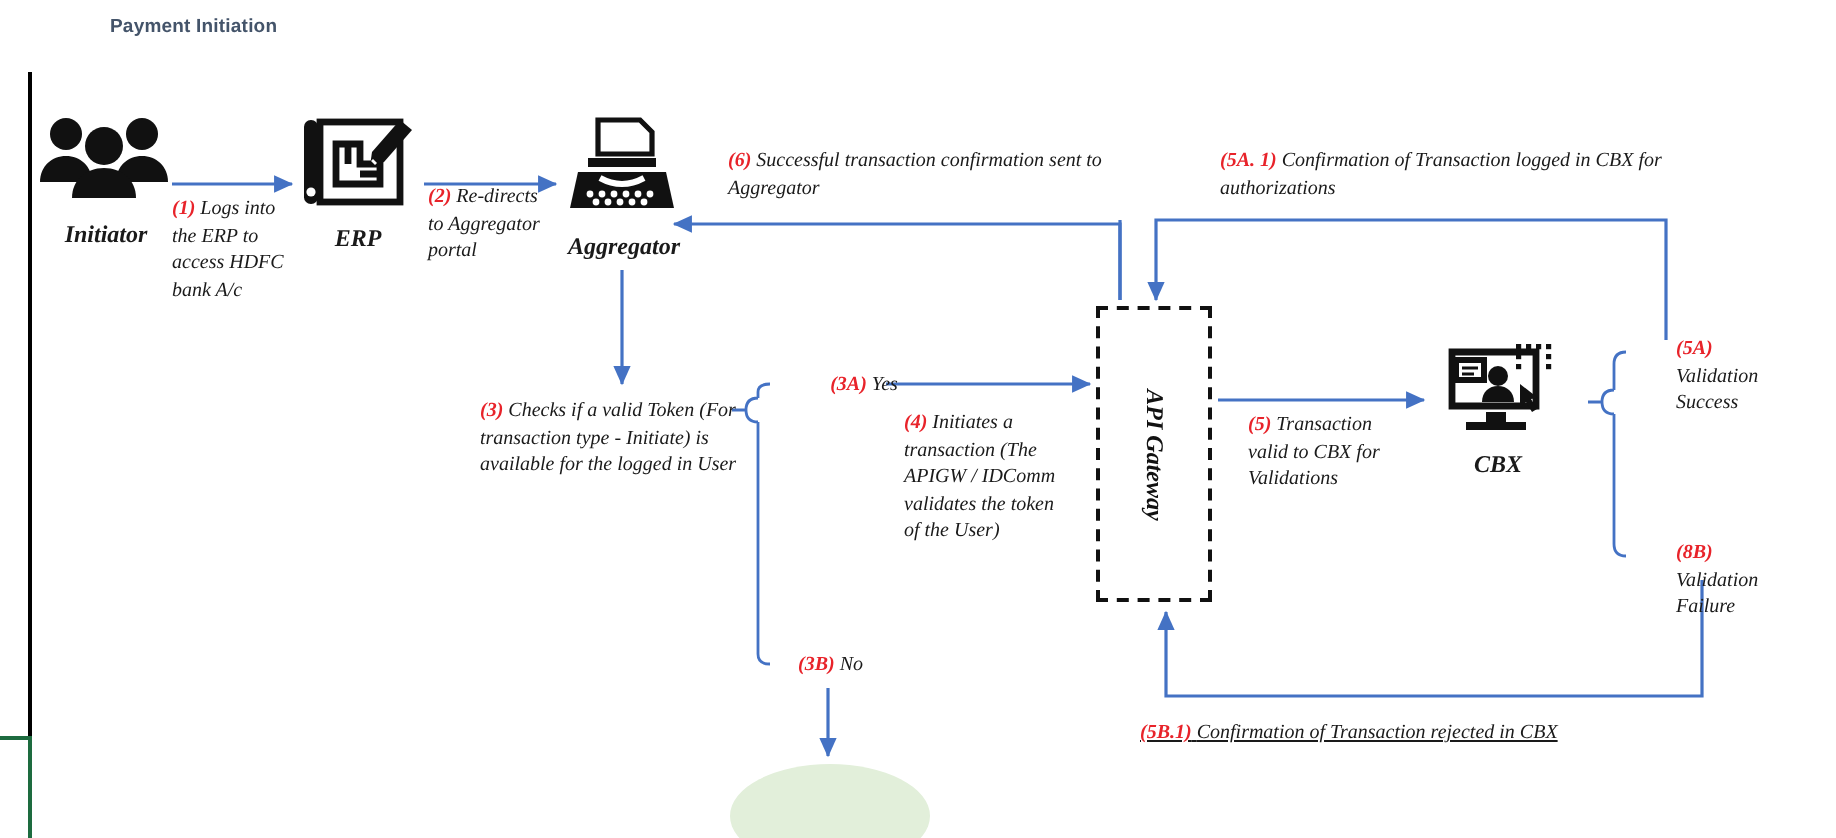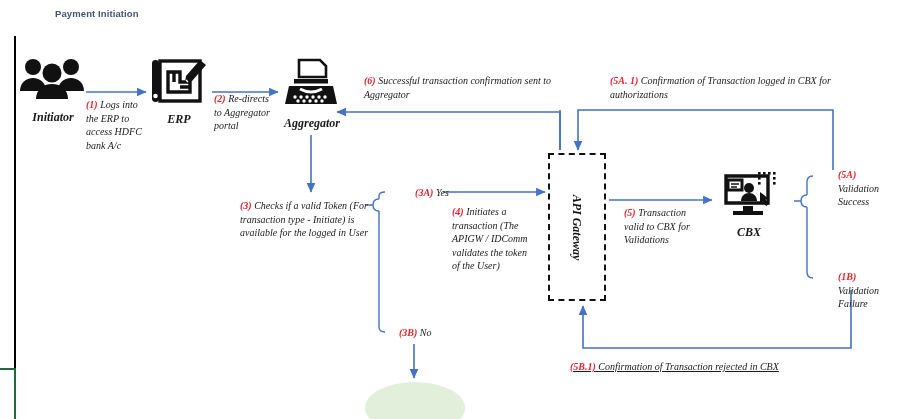--- a/index.html
+++ b/index.html
@@ -284,21 +284,21 @@
   <span class="tag">(5)</span>
   <span>Transaction valid to CBX for Validations</span>
 </div>
 
 <div class="abs callout" style="left:838px; top:168px; width:70px;">
   <span class="tag">(5A)</span><br>
   <span>Validation Success</span>
 </div>
 
 <div class="abs callout" style="left:838px; top:270px; width:70px;">
-  <span class="tag">(1B)</span><br>
+  <span class="tag">(8B)</span><br>
   <span>Validation Failure</span>
 </div>
 
 <div class="abs callout" style="left:610px; top:74px; width:240px;">
   <span class="tag">(5A. 1)</span>
   <span>Confirmation of Transaction logged in CBX for authorizations</span>
 </div>
 
 <div class="abs callout" style="left:570px; top:360px; width:232px;text-decoration:underline;">
   <span class="tag">(5B.1)</span>

